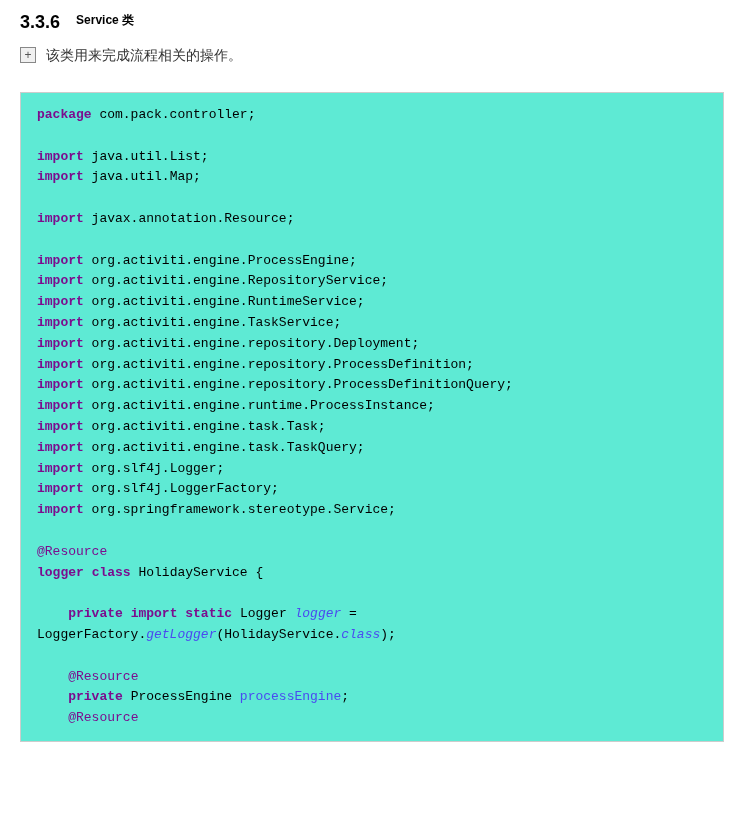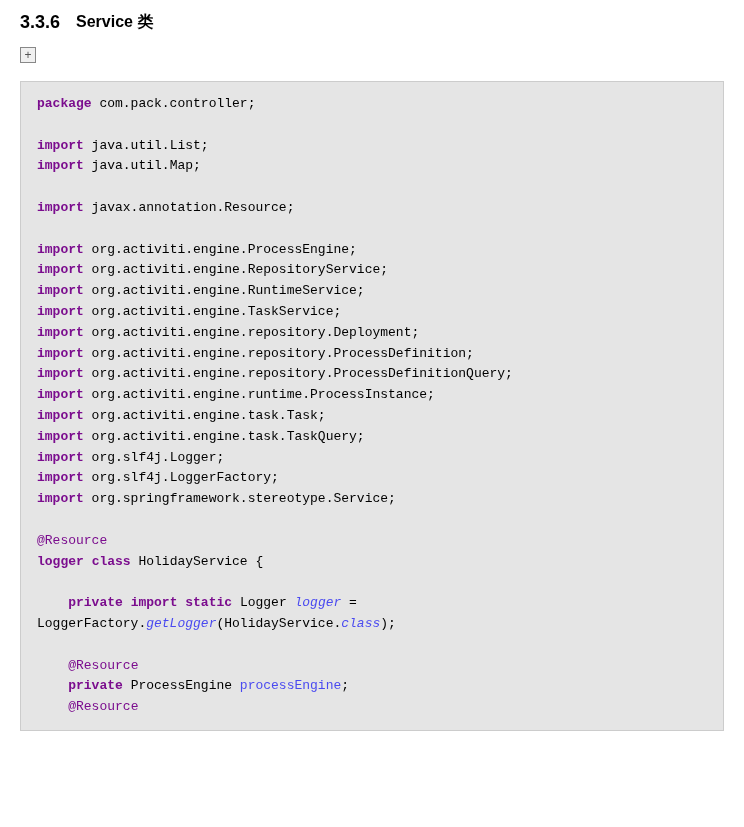--- a/index.html
+++ b/index.html
@@ -23,21 +23,21 @@
       gap: 16px;
     }
 
     .section-number {
       font-size: 18px;
       font-weight: bold;
       color: #000;
     }
 
     .section-title {
-      font-size: 16px;
+      font-size: 12px;
       font-weight: bold;
       color: #000;
     }
 
     .description-row {
       display: flex;
       align-items: flex-start;
       padding: 4px 20px 10px 20px;
       gap: 10px;
     }
@@ -57,23 +57,23 @@
       background: #f0f0f0;
     }
 
     .description-text {
       font-size: 14px;
       color: #333;
       line-height: 1.5;
     }
 
     .code-container {
-      margin: 8px 20px;
+      margin: 16px 20px;
       border: 1px solid #ccc;
-      background: #e5e5e5;
+      background: #5eead4;
       padding: 12px 16px;
       overflow-x: auto;
     }
 
     .code-block {
       font-family: 'Courier New', Courier, monospace;
       font-size: 13px;
       line-height: 1.6;
       white-space: pre;
       color: #000;
@@ -87,20 +87,21 @@
 </head>
 <body>
 
 <div class="page-header">
   <span class="section-number">3.3.6</span>
   <span class="section-title">Service 类</span>
 </div>
 
 <div class="description-row">
   <div class="expand-icon">+</div>
+  <span class="description-text">该类用来完成流程相关的操作。</span>
 </div>
 
 <div class="code-container">
   <div class="code-block"><span class="kw">package</span> com.pack.controller;
 
 <span class="kw">import</span> java.util.List;
 <span class="kw">import</span> java.util.Map;
 
 <span class="kw">import</span> javax.annotation.Resource;
 

